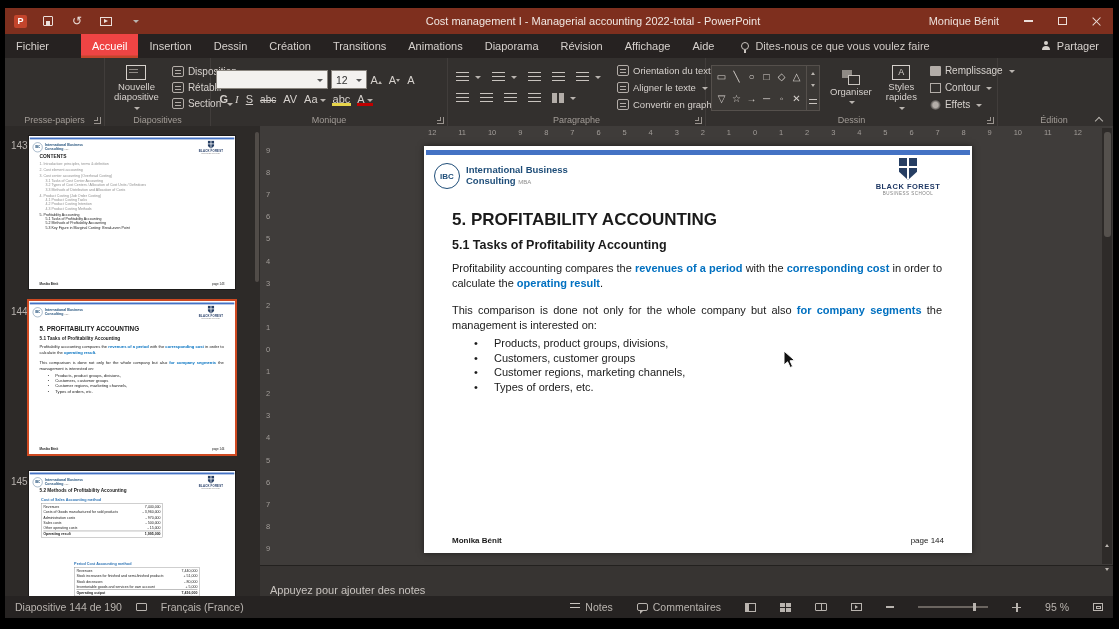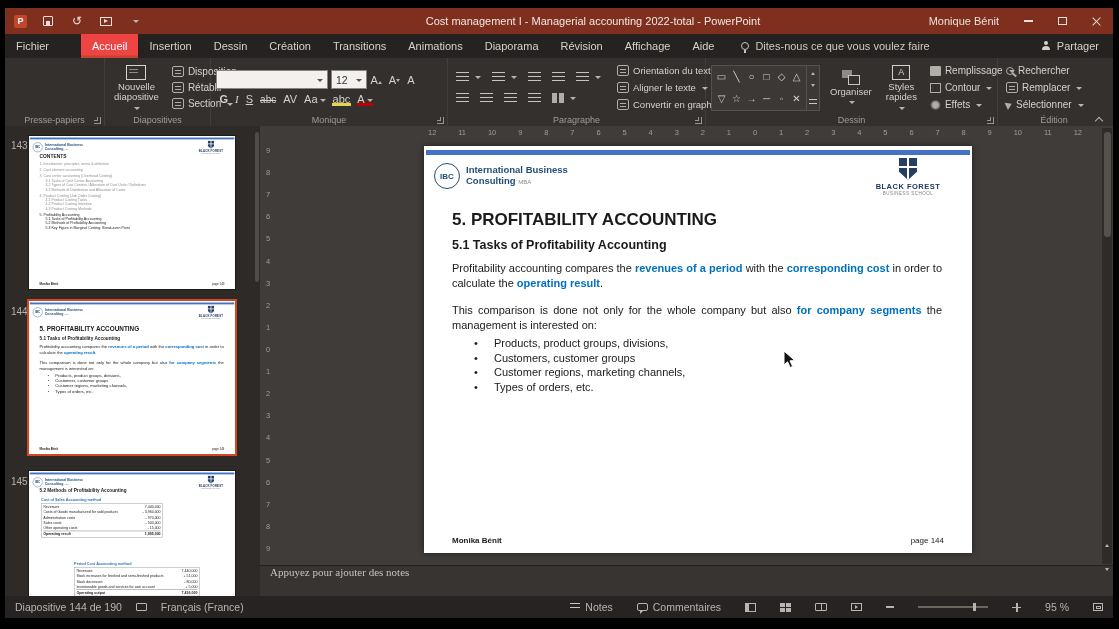--- a/index.html
+++ b/index.html
@@ -152,21 +152,21 @@
   .m-h1{position:absolute;left:32px;top:72px;font-size:10px;font-weight:bold;color:#2e74b5;}
   .m-box{position:absolute;border:1px solid #7f7f7f;padding:2px 5px;}
   .m-box1{left:32px;top:86px;width:324px;}
   .m-h2{position:absolute;left:120px;top:242px;font-size:10px;font-weight:bold;color:#2e74b5;}
   .m-box2{left:120px;top:256px;width:334px;}
   .m-row{display:flex;justify-content:space-between;font-size:9.5px;line-height:14px;}
   .m-row.strong{font-weight:bold;border-top:1px solid #555;}
   .m-l{white-space:nowrap;overflow:hidden;} .m-v{white-space:nowrap;padding-left:8px;}
 
   
-  .notes{position:absolute;left:255px;right:0;top:557px;height:48px;background:#373432;border-top:1px solid #23211f;display:flex;color:#c8c3bf;font-size:11px;padding-left:10px;font-family:Liberation Serif, serif;}
+  .notes{position:absolute;left:255px;right:0;top:557px;height:48px;background:#373432;border-top:1px solid #23211f;display:flex;align-items:center;color:#c8c3bf;font-size:11px;padding-left:10px;}
   .statusbar{position:absolute;left:0;right:0;bottom:0;height:22px;background:#262322;display:flex;align-items:center;color:#b9b4af;font-size:10.5px;padding:0 10px;gap:14px;}
   .sb-right{margin-left:auto;display:flex;align-items:center;gap:24px;}
   .sb-item{display:flex;align-items:center;gap:5px;white-space:nowrap;}
   .mi-kbd{width:11px;height:8px;border:1px solid #b9b4af;border-radius:1px;flex:none;}
   .mi-bubble{width:11px;height:8px;border:1px solid #b9b4af;border-radius:2px;position:relative;flex:none;}
   .mi-bubble::after{content:"";position:absolute;left:2px;bottom:-4px;width:0;height:0;border-top:4px solid #b9b4af;border-right:4px solid transparent;}
   .v-normal{width:11px;height:9px;border:1px solid #b9b4af;position:relative;}
   .v-normal::before{content:"";position:absolute;left:0;top:0;bottom:0;width:3px;background:#b9b4af;}
   .v-sorter{width:11px;height:9px;background:linear-gradient(#b9b4af,#b9b4af) 0 0/5px 4px no-repeat,linear-gradient(#b9b4af,#b9b4af) 6px 0/5px 4px no-repeat,linear-gradient(#b9b4af,#b9b4af) 0 5px/5px 4px no-repeat,linear-gradient(#b9b4af,#b9b4af) 6px 5px/5px 4px no-repeat;}
   .v-read{width:12px;height:8px;border:1px solid #b9b4af;border-radius:1px;position:relative;}
@@ -454,36 +454,20 @@
                 <span>Effets</span>
                 <span class="dd"></span>
               </span>
           </div>
         </div>
         <span class="rgroup-label">Dessin</span>
         <span class="dl"></span>
       </div>
 
       <div class="rgroup g-edit">
-        <div class="rg-content col" style="gap:2px;align-items:flex-start;">
-          <span class="sbtn">
-              <span class="mi-find"></span>
-              <span>Rechercher</span>
-            </span>
-          <span class="sbtn">
-              <span class="mi"></span>
-              <span>Remplacer</span>
-              <span class="dd"></span>
-            </span>
-          <span class="sbtn">
-              <span class="mi-select"></span>
-              <span>Sélectionner</span>
-              <span class="dd"></span>
-            </span>
-        </div>
         <span class="rgroup-label">Édition</span>
       </div>
 
       <span class="collapse"></span>
     </div>
 
     <div class="thumbpanel">
       <span class="thumb-num" style="top:14px;">143</span>
       <div class="thumb" style="top:10px;">
         <div class="mini">

